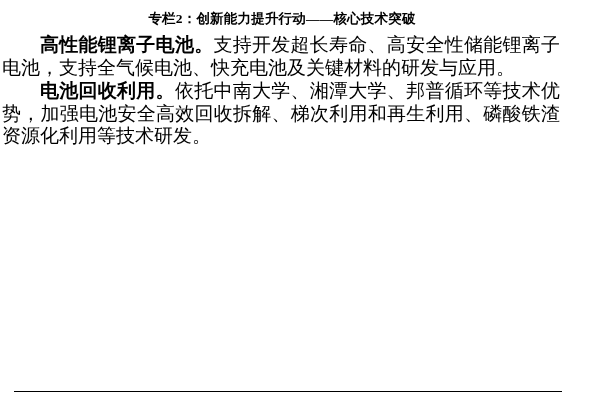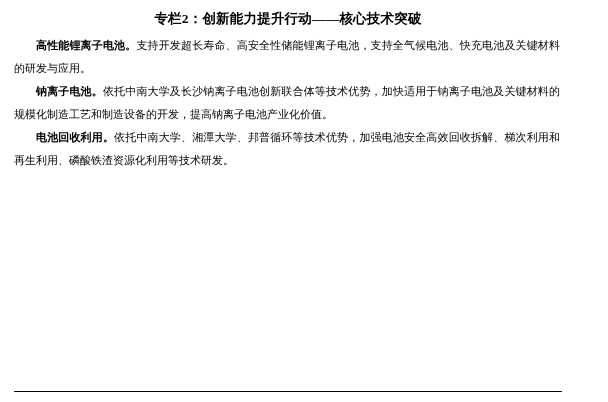--- a/index.html
+++ b/index.html
@@ -12,32 +12,32 @@
     background: #ffffff;
     font-family: "Liberation Serif", "DejaVu Serif", serif;
     color: #000000;
     overflow: hidden;
   }
   .page {
     position: relative;
     width: 576px;
     height: 402px;
     box-sizing: border-box;
-    padding: 8px 14px 0 14px;
+    padding: 8px 14px 0 2px;
   }
   .box-title {
     text-align: center;
     font-size: 13.5px;
     font-weight: bold;
     line-height: 22px;
     margin: 0 0 4px 0;
     letter-spacing: 0.2px;
   }
   .para {
-    font-size: 11px;
+    font-size: 19px;
     line-height: 22.6px;
     text-align: justify;
     text-justify: inter-ideograph;
     text-indent: 2em;
     margin: 0 2px 1px 0;
     word-break: break-all;
   }
   .lead {
     font-weight: bold;
   }
@@ -53,20 +53,19 @@
 </head>
 <body>
 
 <div class="page">
 
   <div class="box-title">专栏2：创新能力提升行动——核心技术突破</div>
 
   <p class="para"><span class="lead">高性能锂离子电池。</span><span>支持开发超长寿命、高安全性储能锂离子电池，支持全气候电池、快充电池及关键材料的研发与应用。</span></p>
 
 
-  <p class="para"><span class="lead">钠离子电池。</span><span>依托中南大学及长沙钠离子电池创新联合体等技术优势，加快适用于钠离子电池及关键材料的规模化制造工艺和制造设备的开发，提高钠离子电池产业化价值。</span></p>
 
 
 
   <p class="para"><span class="lead">电池回收利用。</span><span>依托中南大学、湘潭大学、邦普循环等技术优势，加强电池安全高效回收拆解、梯次利用和再生利用、磷酸铁渣资源化利用等技术研发。</span></p>
 
   <div class="rule"></div>
 </div>
 
 </body></html>

